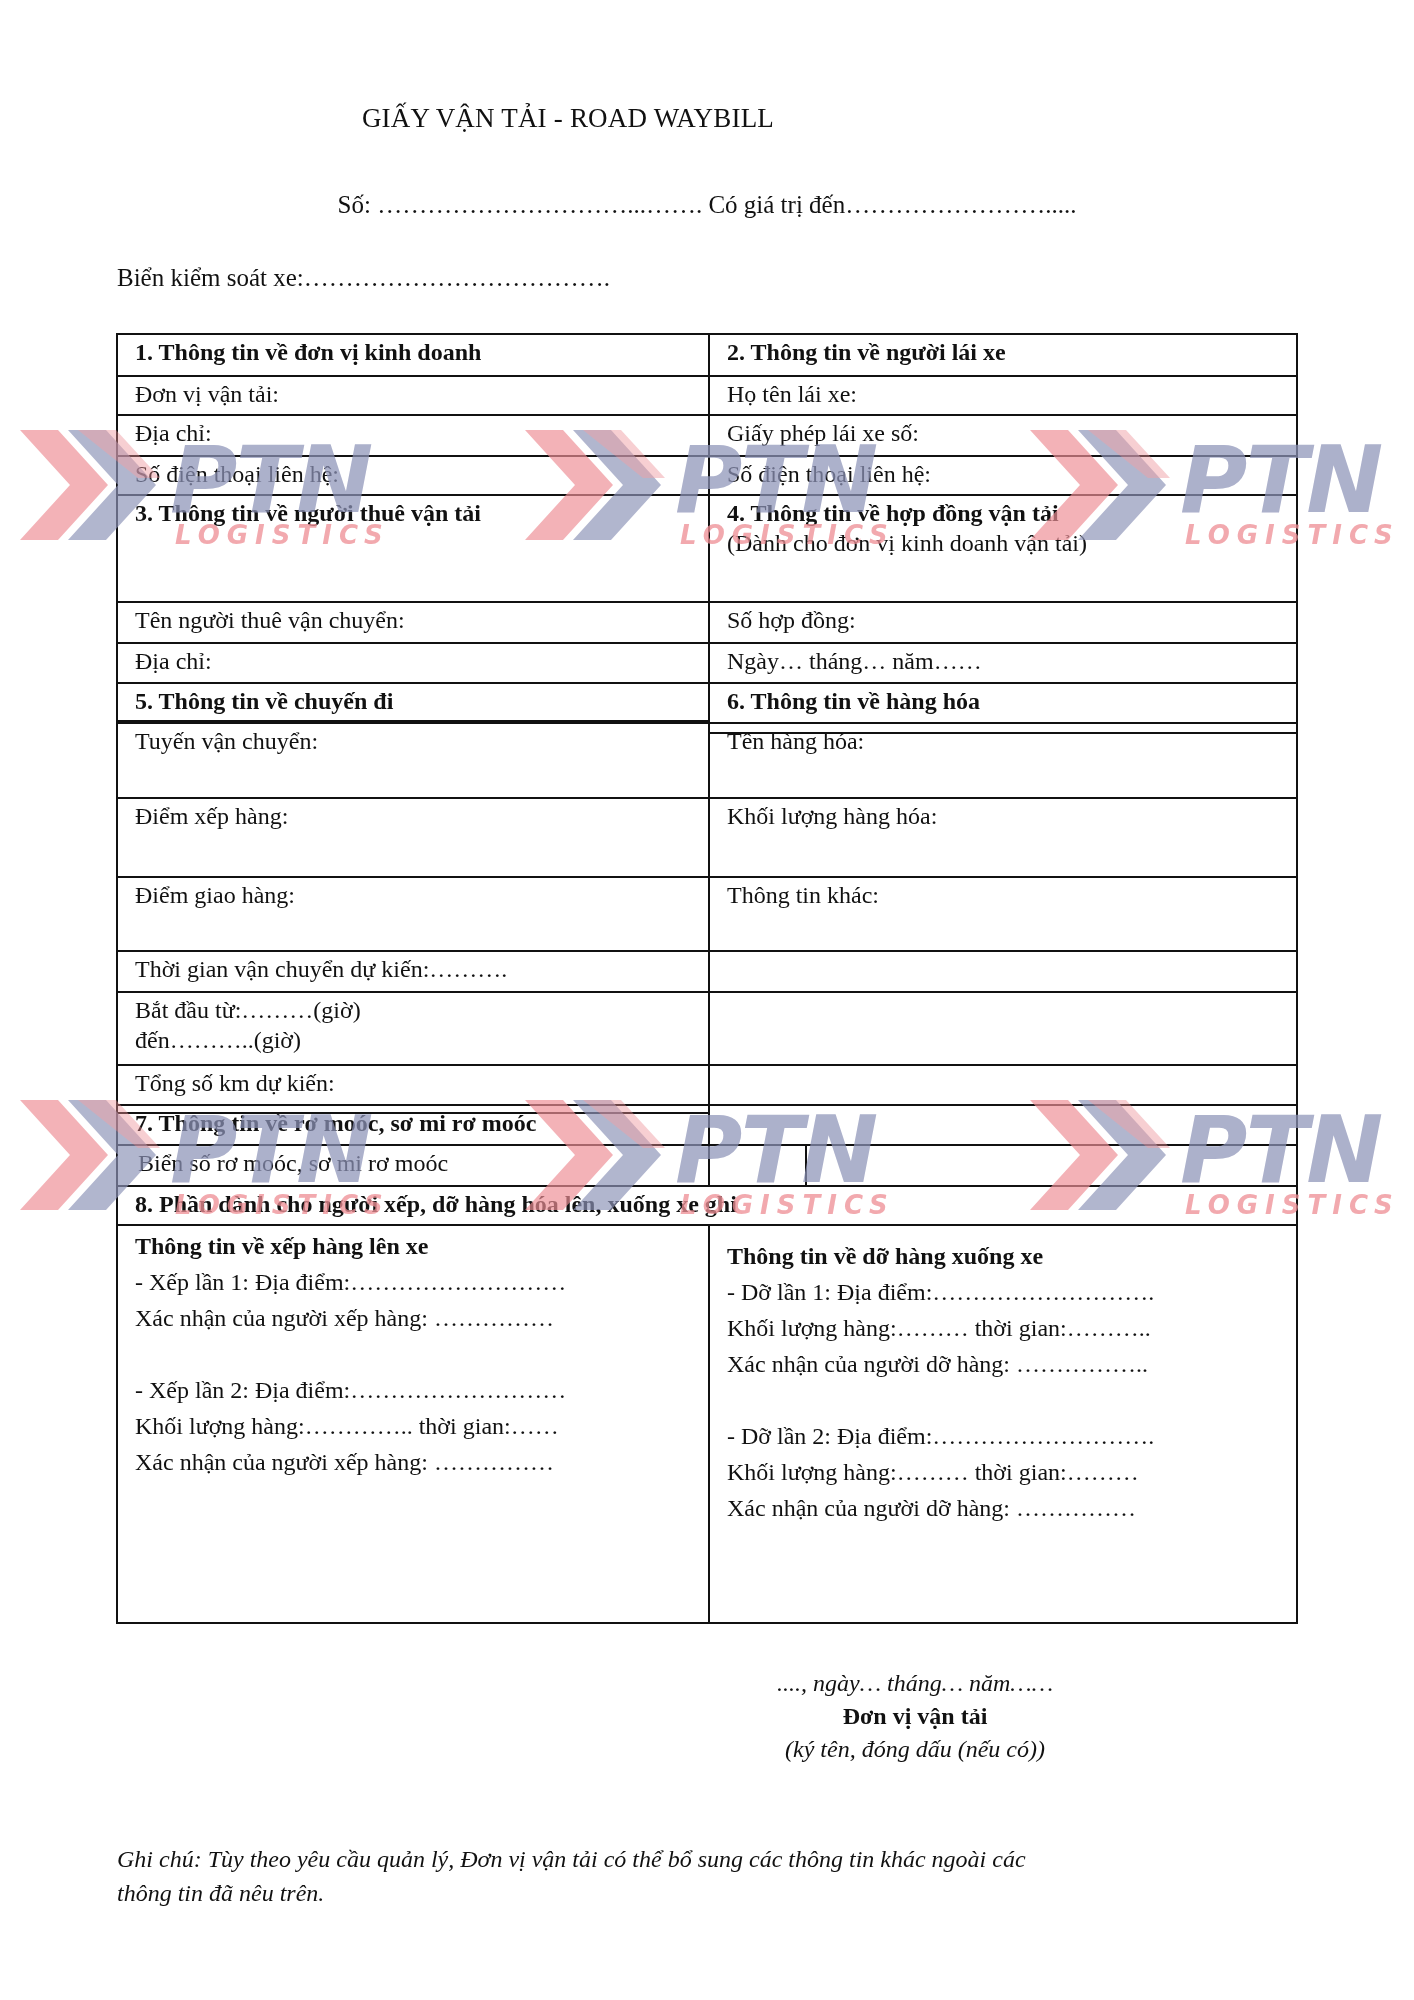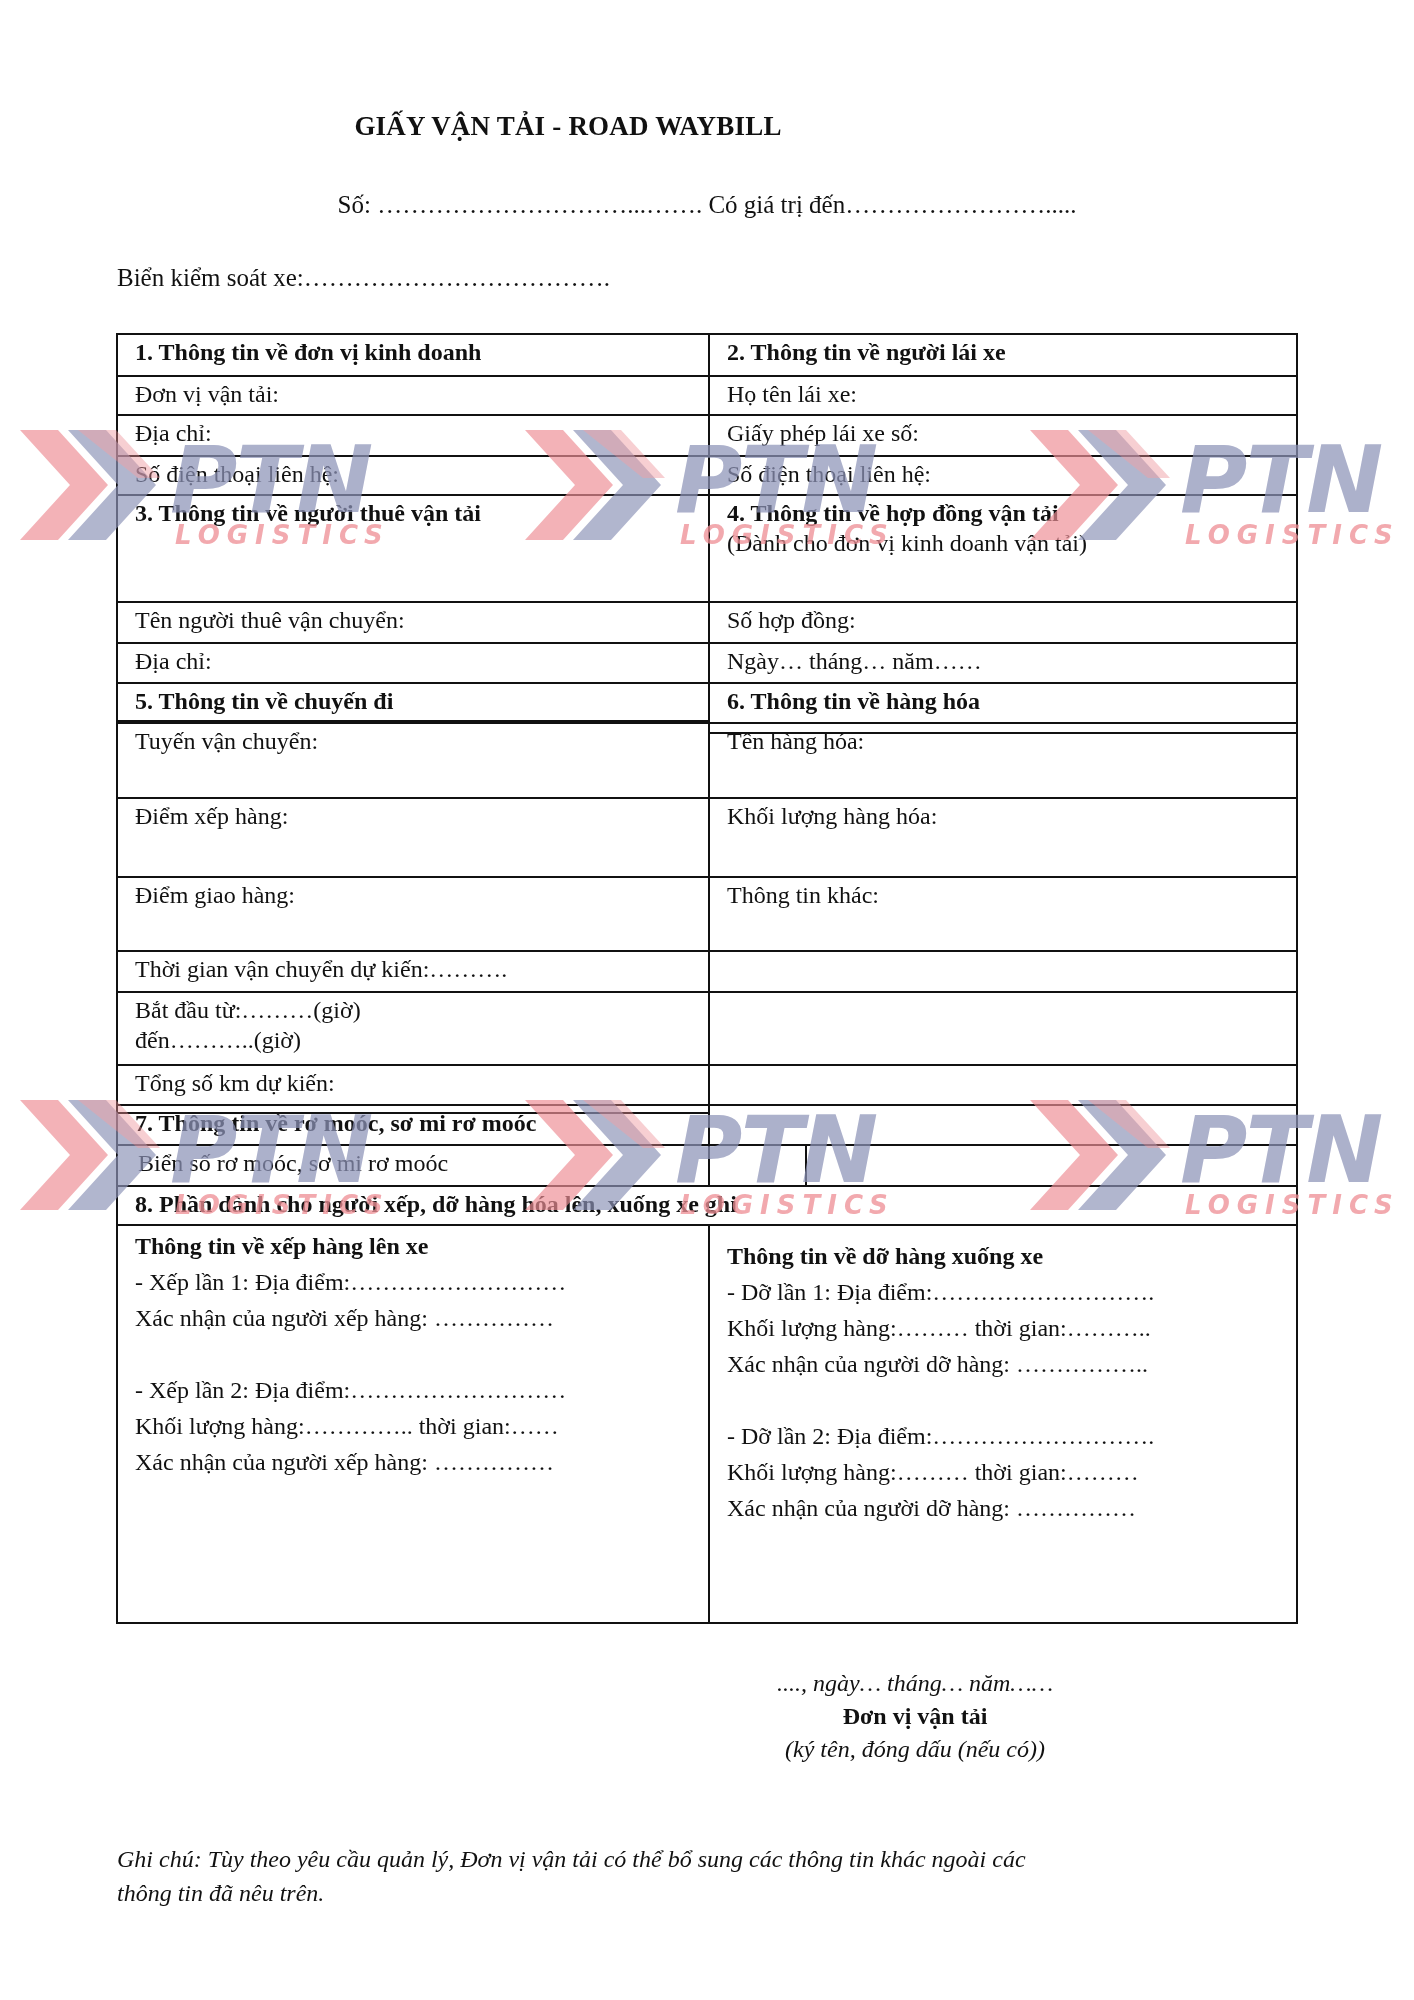--- a/index.html
+++ b/index.html
@@ -2,22 +2,22 @@
 <html><head>
 <meta charset="utf-8">
 <style>
   html, body { margin: 0; padding: 0; }
   body {
     width: 1414px; height: 2000px; background: #ffffff; position: relative; overflow: hidden;
     font-family: "Liberation Serif", "DejaVu Serif", serif; color: #111;
   }
   .abs { position: absolute; }
   .title {
-    left: 0; width: 1136px; top: 111px; text-align: center;
-    font-weight: bold; font-size: 27px; letter-spacing: 0.2px;
+    left: 0; width: 1136px; top: 103px; text-align: center;
+    font-weight: normal; font-size: 27px; letter-spacing: 0.2px;
   }
   .so-line {
     left: 0; width: 1414px; top: 191px; text-align: center; font-size: 25px;
   }
   .plate-line { left: 117px; top: 264px; font-size: 25px; }
 
   
   .tbl { left: 116px; top: 333px; width: 1182px; height: 1291px; }
   .cell {
     position: absolute; box-sizing: border-box;

